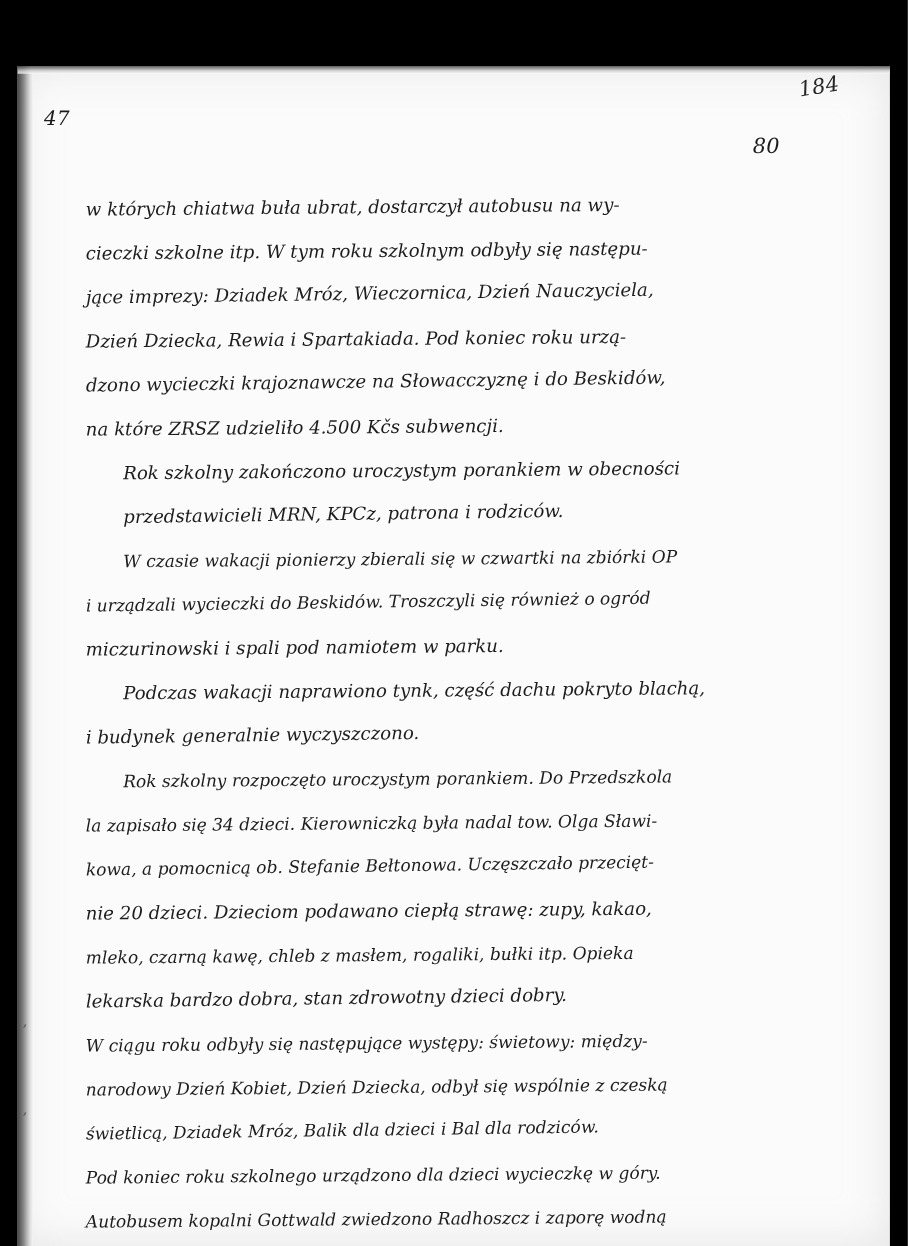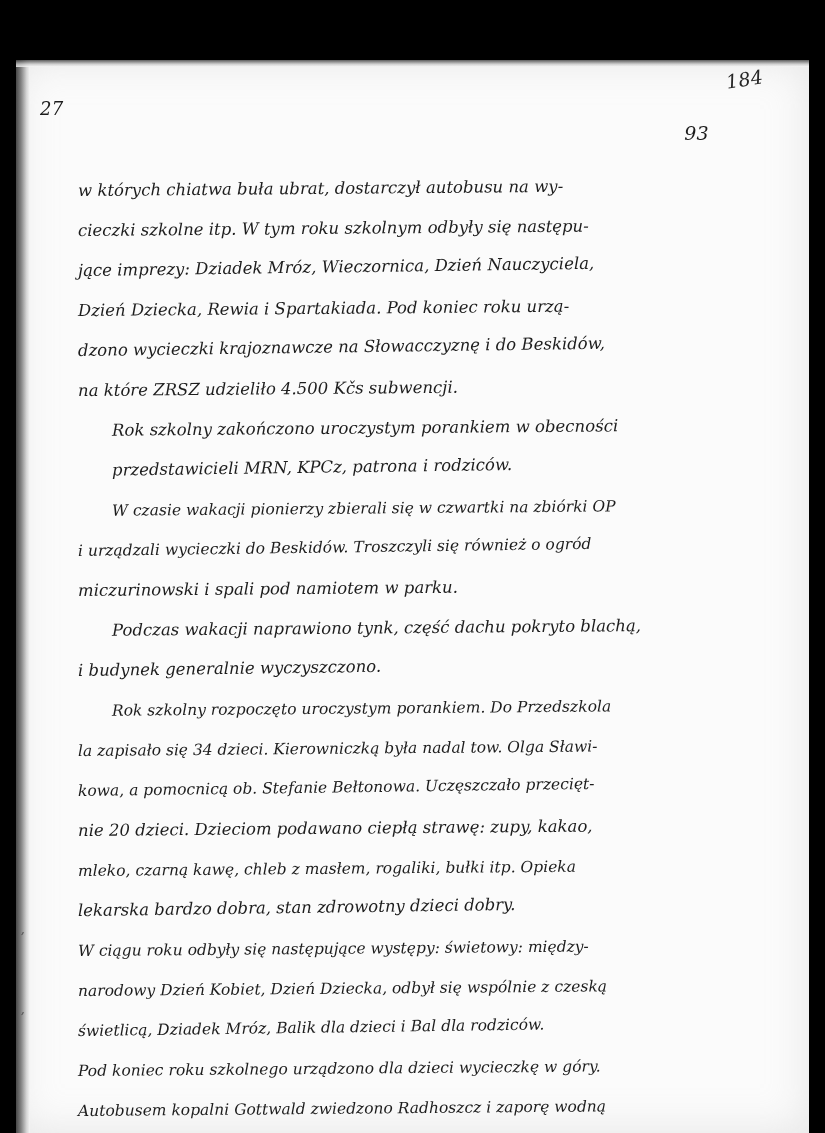--- a/index.html
+++ b/index.html
@@ -109,23 +109,23 @@
 </style>
 </head>
 <body>
 
 <div id="page">
 
   <div id="sheet">
     <div id="gutter"></div>
     <div id="topedge"></div>
 
-    <div id="folio" class="hand">27</div>
+    <div id="folio" class="hand">47</div>
     <div id="stamp" class="hand">184</div>
-    <div id="pagenum" class="hand">93</div>
+    <div id="pagenum" class="hand">80</div>
 
     <div class="margin-mark" style="top: 870px;">ʼ</div>
     <div class="margin-mark" style="top: 950px;">ʼ</div>
 
     <div id="body-text">
       <div class="line slant1">w których chiatwa buła ubrat, dostarczył autobusu na wy-</div>
       <div class="line slant1">cieczki szkolne itp. W tym roku szkolnym odbyły się następu-</div>
       <div class="line slant2">jące imprezy: Dziadek Mróz, Wieczornica, Dzień Nauczyciela,</div>
       <div class="line slant1">Dzień Dziecka, Rewia i Spartakiada. Pod koniec roku urzą-</div>
       <div class="line slant2">dzono wycieczki krajoznawcze na Słowacczyznę i do Beskidów,</div>

